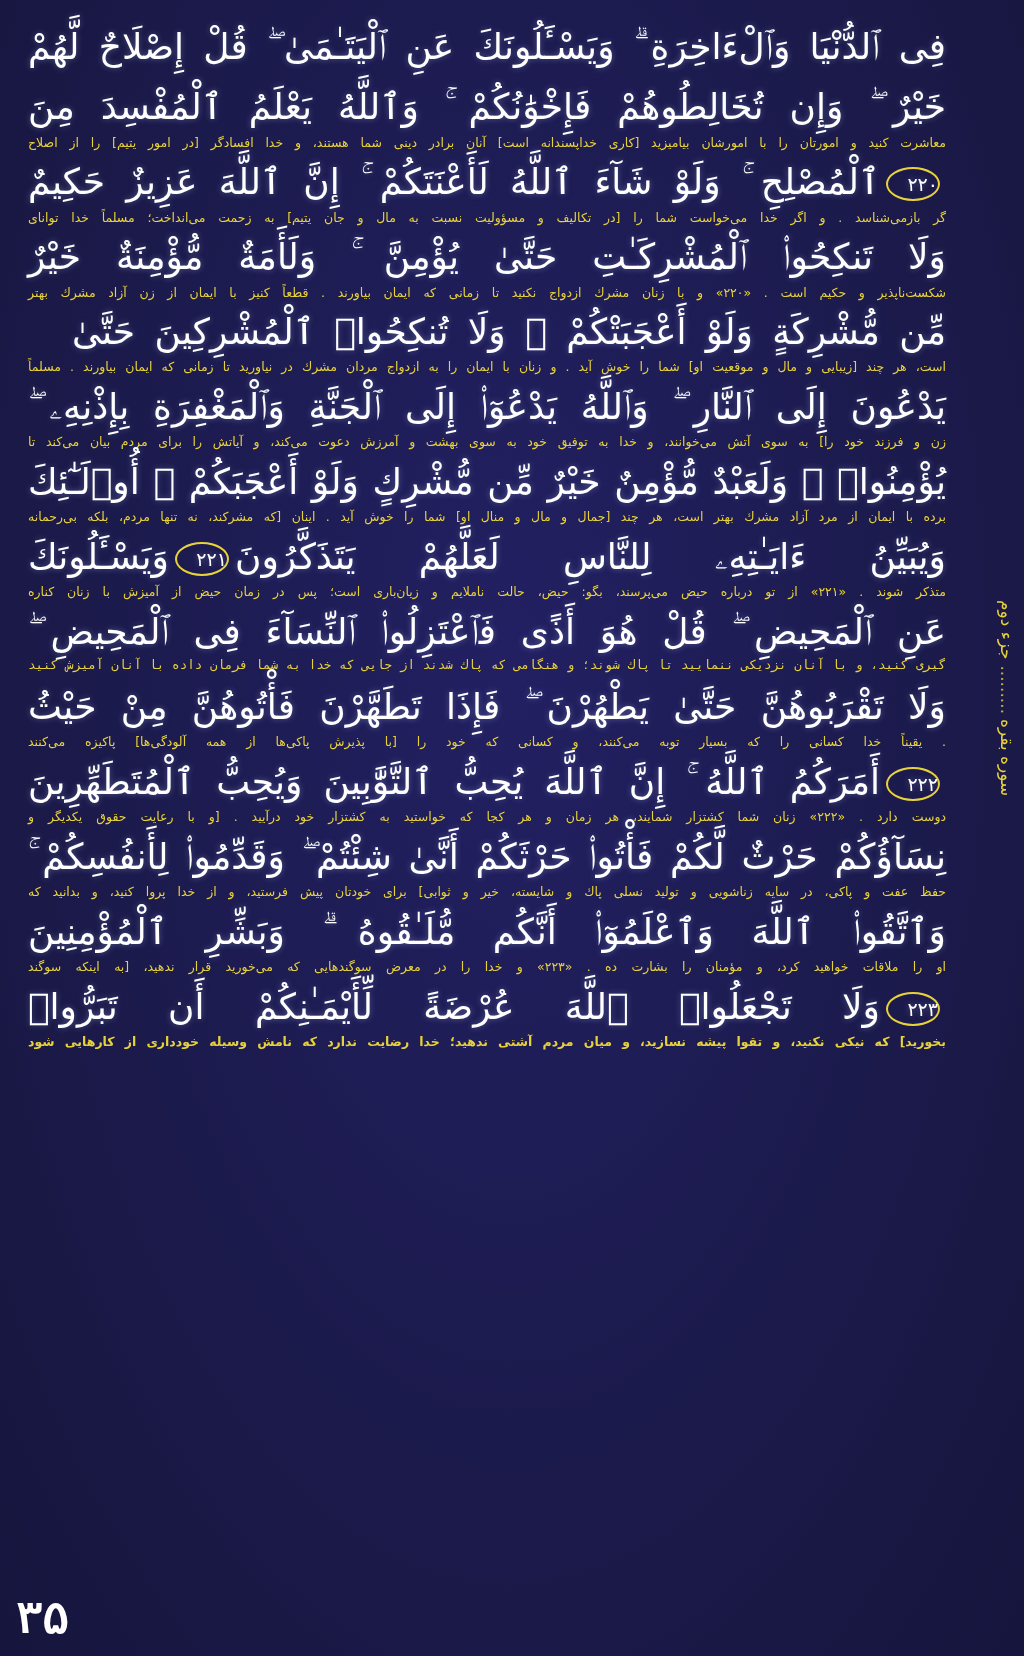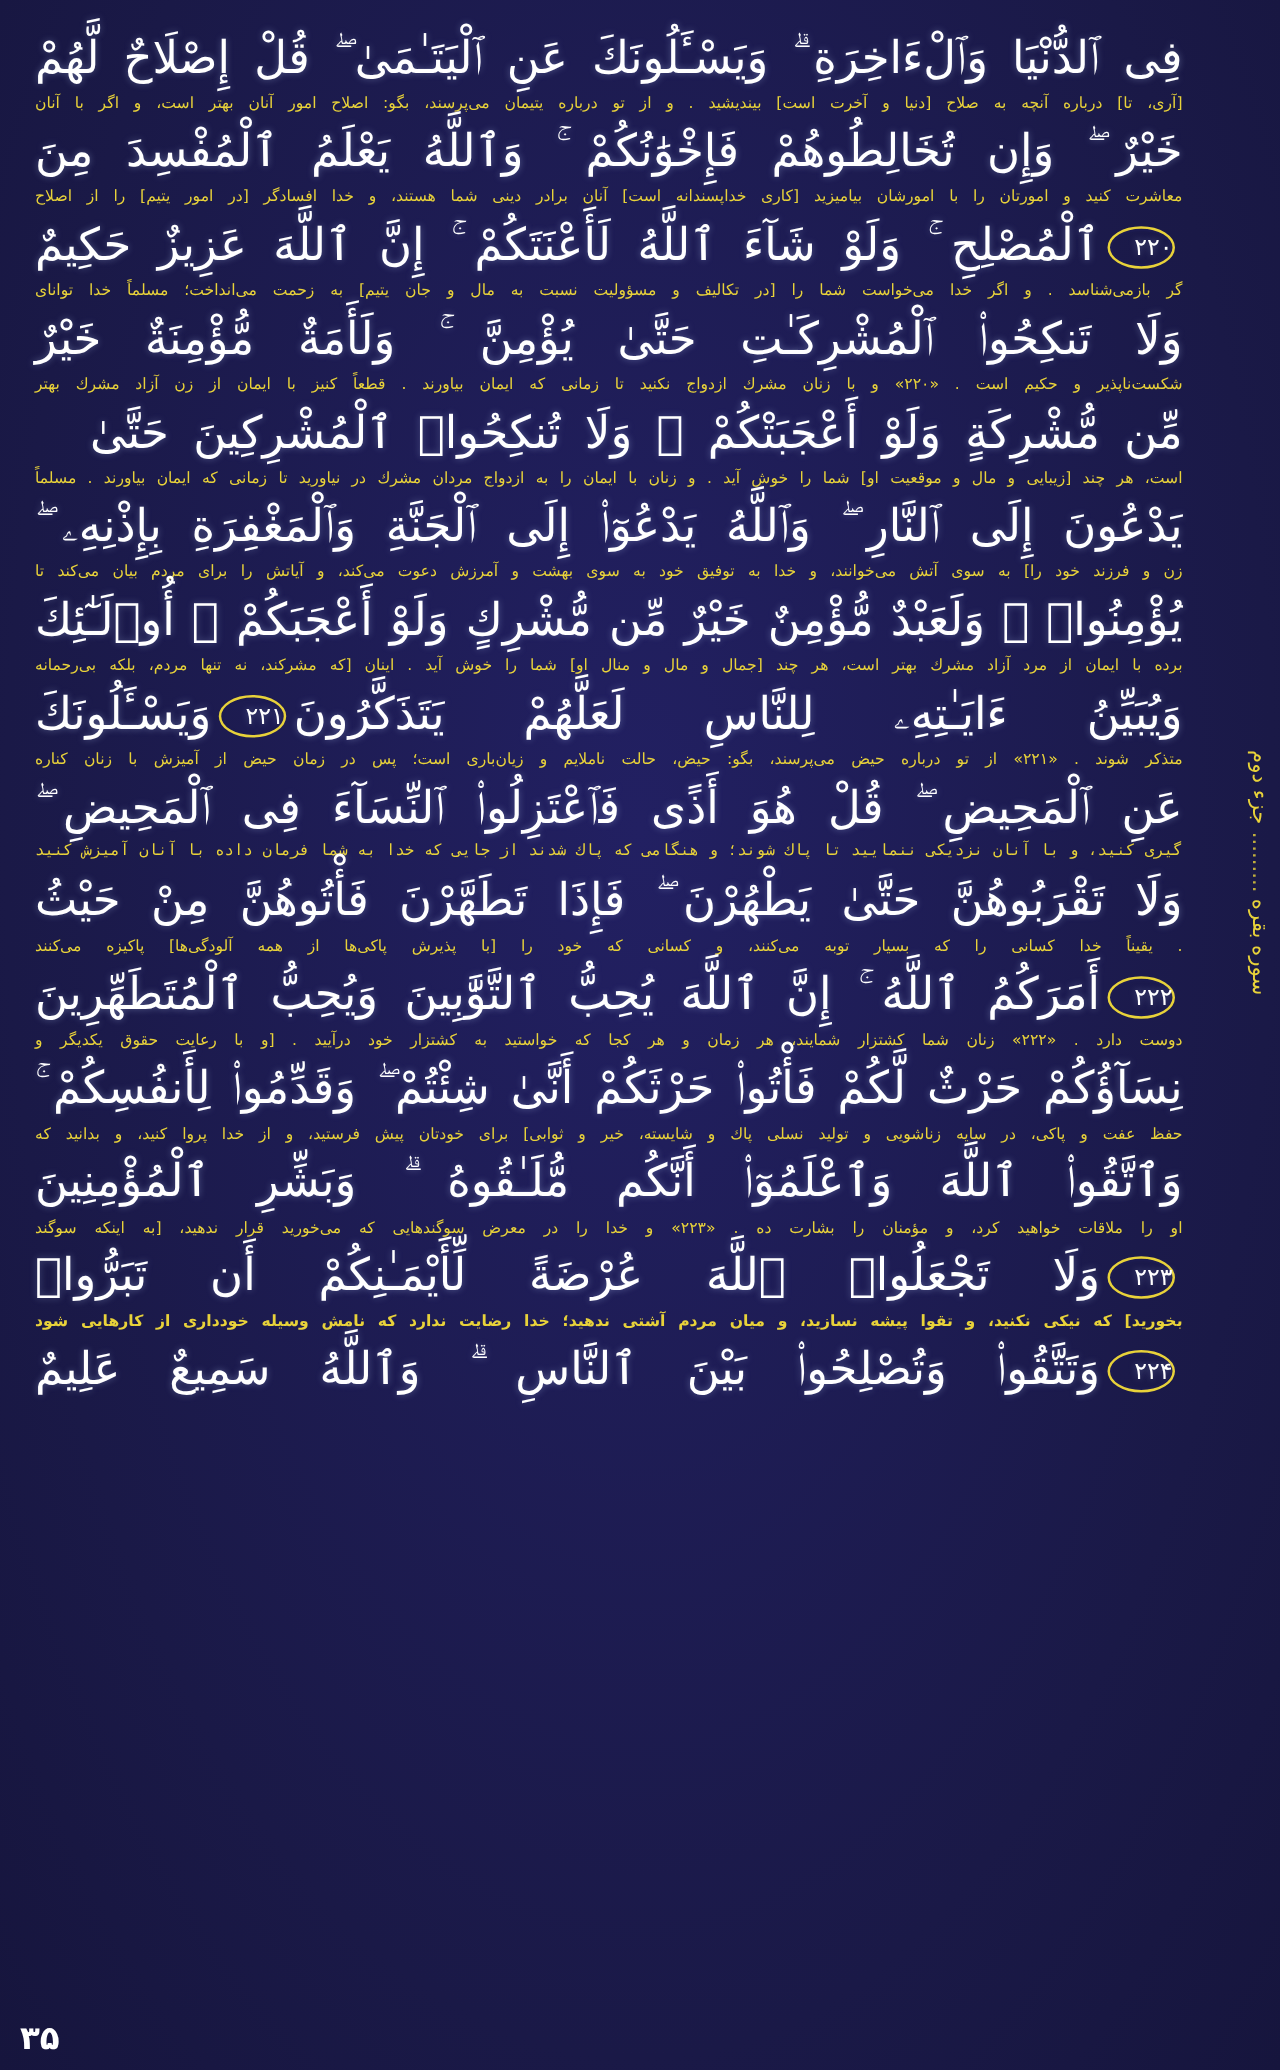--- a/index.html
+++ b/index.html
@@ -86,37 +86,37 @@
   }
   .side-label .sep {
     color: #e8d23a;
     opacity: 0.8;
   }
   .page-number {
     position: absolute;
     left: 16px;
     bottom: 10px;
     color: #ffffff;
-    font-size: 26px;
+    font-size: 44px;
     font-weight: bold;
     letter-spacing: 1px;
+    font-family: Liberation Mono, monospace;
   }
   .line-wrap { position: relative; }
   .marker-inline { vertical-align: middle; margin: 0 6px; }
 </style>
 </head>
 <body>
 
 <div class="page">
 
   <div class="content">
 
     <div class="ayah-block">
       <div class="arabic" style="font-size: 36px;">فِى ٱلدُّنْيَا وَٱلْءَاخِرَةِ ۗ وَيَسْـَٔلُونَكَ عَنِ ٱلْيَتَـٰمَىٰ ۖ قُلْ إِصْلَاحٌ لَّهُمْ</div>
-      <div class="trans" style="font-size: 12.5px;">[آرى، تا] درباره آنچه به صلاح [دنيا و آخرت است] بينديشيد . و از تو درباره يتيمان مى‌پرسند، بگو: اصلاح امور آنان بهتر است، و اگر با آنان</div>
     </div>
 
     <div class="ayah-block">
       <div class="arabic" style="font-size: 36px;">خَيْرٌ ۖ وَإِن تُخَالِطُوهُمْ فَإِخْوَٰنُكُمْ ۚ وَٱللَّهُ يَعْلَمُ ٱلْمُفْسِدَ مِنَ</div>
       <div class="trans" style="font-size: 12.5px;">معاشرت كنيد و امورتان را با امورشان بياميزيد [كارى خداپسندانه است] آنان برادر دينى شما هستند، و خدا افسادگر [در امور يتيم] را از اصلاح</div>
     </div>
 
     <div class="ayah-block">
       <div class="arabic line-wrap" style="font-size: 36px;">
         <span class="marker marker-inline">۲۲۰</span><span>ٱلْمُصْلِحِ ۚ وَلَوْ شَآءَ ٱللَّهُ لَأَعْنَتَكُمْ ۚ إِنَّ ٱللَّهَ عَزِيزٌ حَكِيمٌ</span>
@@ -179,23 +179,20 @@
     </div>
 
     <div class="ayah-block">
       <div class="arabic line-wrap" style="font-size: 36px;">
         <span class="marker marker-inline">۲۲۳</span><span>وَلَا تَجْعَلُوا۟ ٱللَّهَ عُرْضَةً لِّأَيْمَـٰنِكُمْ أَن تَبَرُّوا۟</span>
       </div>
       <div class="trans" style="font-size: 12.5px; font-weight: bold;">بخوريد] كه نيكى نكنيد، و تقوا پيشه نسازيد، و ميان مردم آشتى ندهيد؛ خدا رضايت ندارد كه نامش وسيله خوددارى از كارهايى شود</div>
     </div>
 
     <div class="ayah-block">
-      <div class="arabic line-wrap" style="font-size: 36px;">
-        <span class="marker marker-inline">۲۲۴</span><span>وَتَتَّقُوا۟ وَتُصْلِحُوا۟ بَيْنَ ٱلنَّاسِ ۗ وَٱللَّهُ سَمِيعٌ عَلِيمٌ</span>
-      </div>
     </div>
 
   </div>
 
   <div class="side-label">
     <span>سوره بقره</span>
     <span class="sep"> ......... </span>
     <span>جزء دوم</span>
   </div>
 

